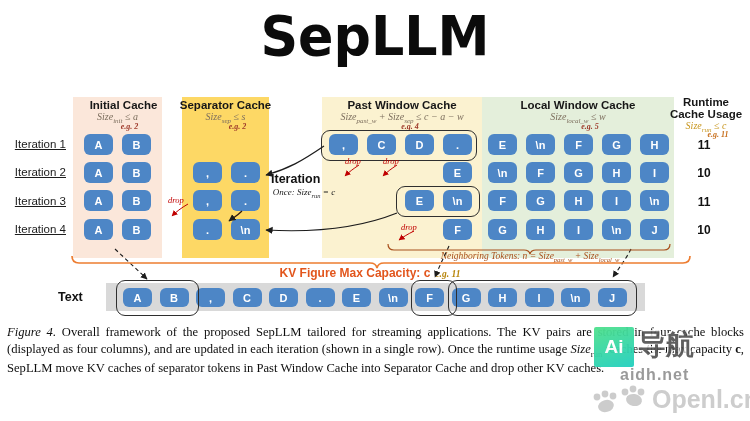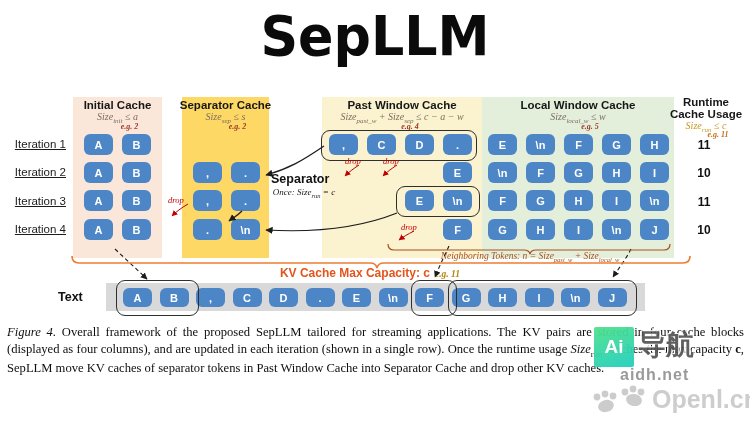--- a/index.html
+++ b/index.html
@@ -56,21 +56,21 @@
 
 <div class="canvas">
 
   <div class="abs title">SepLLM</div>
 
   <div class="abs colbg" style="left:73px;width:89px;background:#fbe7da;"></div>
   <div class="abs colbg" style="left:182px;width:87px;background:#fdd865;"></div>
   <div class="abs colbg" style="left:322px;width:160px;background:#fbf2d0;"></div>
   <div class="abs colbg" style="left:482px;width:192px;background:#e4efdb;"></div>
 
-  <div class="abs hdr" style="left:73px;width:89px;">Initial Cache</div>
+  <div class="abs hdr" style="left:73px;width:89px;padding-left:6px;">Initial Cache</div>
   <div class="abs hdr" style="left:175px;width:101px;">Separator Cache</div>
   <div class="abs hdr" style="left:482px;width:192px;">Local Window Cache</div>
   <div class="abs hdr" style="left:322px;width:160px;">Past Window Cache</div>
   <div class="abs hdr" style="left:666px;width:80px;top:96px;line-height:1.05;">
     <span>Runtime</span><br>
     <span>Cache Usage</span>
   </div>
 
   <div class="abs fml" style="left:73px;width:89px;"><span>Size</span><sub>init</sub><span> ≤ a</span></div>
   <div class="abs eg" style="left:85px;width:89px;">e.g. 2</div>
@@ -169,32 +169,32 @@
     </div>
 
   <div class="abs usage" style="top:138px;">11</div>
   <div class="abs usage" style="top:166px;">10</div>
   <div class="abs usage" style="top:195px;">11</div>
   <div class="abs usage" style="top:223px;">10</div>
 
   <div class="abs obox" style="left:321px;top:130px;width:154px;height:29px;"></div>
   <div class="abs obox" style="left:396px;top:186px;width:82px;height:29px;"></div>
 
-  <div class="abs compress" style="left:271px;top:172px;">Separator</div>
+  <div class="abs compress" style="left:271px;top:172px;">Iteration</div>
   <div class="abs once" style="left:259px;top:187px;width:90px;text-align:center;"><span>Once: </span><span>Size</span><sub>run</sub><span> = c</span></div>
 
   <div class="abs drop" style="left:345px;top:156px;">drop</div>
   <div class="abs drop" style="left:383px;top:156px;">drop</div>
   <div class="abs drop" style="left:168px;top:195px;">drop</div>
   <div class="abs drop" style="left:401px;top:222px;">drop</div>
 
   <div class="abs neigh" style="left:395px;top:251px;width:270px;"><span>Neighboring Tokens: n = </span><span>Size</span><sub>past_w</sub><span> + </span><span>Size</span><sub>local_w</sub></div>
 
   <div class="abs" style="left:200px;top:266px;width:340px;display:flex;justify-content:center;align-items:baseline;">
-    <span class="kv">KV Cache Max Capacity: c</span>
+    <span class="kv">KV Figure Max Capacity: c</span>
     <span class="kveg">e.g. 11</span>
   </div>
 
   <div class="abs textbar"></div>
   <div class="abs textlbl">Text</div>
   <div class="abs texttoks">
       <div class="tok">A</div>
       <div class="tok">B</div>
       <div class="tok">,</div>
       <div class="tok">C</div>

